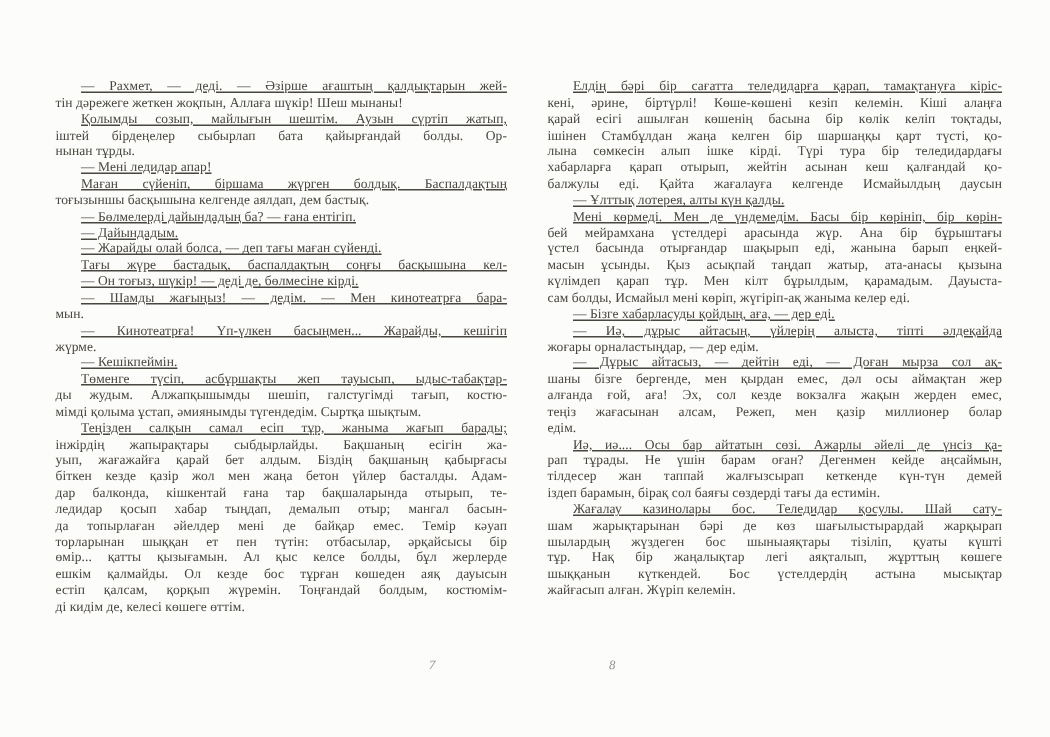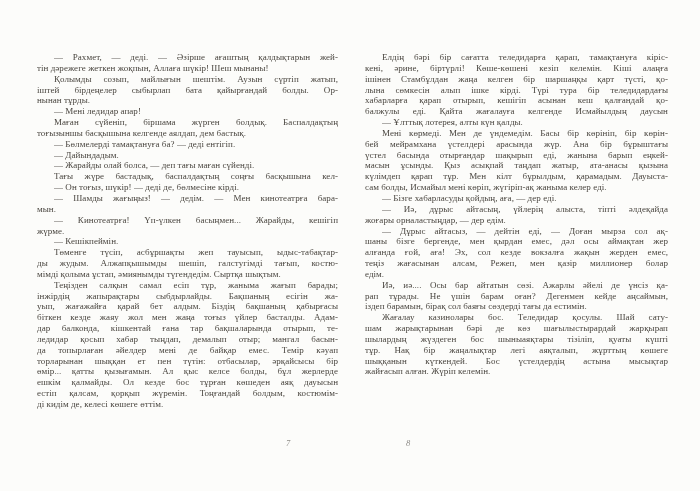--- a/index.html
+++ b/index.html
@@ -35,20 +35,21 @@
     width: 303px;
   }
   .line {
     text-align: justify;
     text-align-last: justify;
     white-space: normal;
     overflow: visible;
   }
   .line.first {
     text-indent: 17px;
+    text-decoration: underline;
   }
   .line.last {
     text-align-last: left;
   }
   .folio {
     position: absolute;
     top: 438px;
     color: #8f8d89;
     font-size: 8.5px;
     font-style: italic;
@@ -67,71 +68,73 @@
 
   <div class="page-text left">
       <div class="line first">— Рахмет, — деді. — Әзірше ағаштың қалдықтарын жей-</div>
       <div class="line last">тін дәрежеге жеткен жоқпын, Аллаға шүкір! Шеш мынаны!</div>
       <div class="line first">Қолымды созып, майлығын шештім. Аузын сүртіп жатып,</div>
       <div class="line">іштей бірдеңелер сыбырлап бата қайырғандай болды. Ор-</div>
       <div class="line last">нынан тұрды.</div>
       <div class="line first last">— Мені ледидар апар!</div>
       <div class="line first">Маған сүйеніп, біршама жүрген болдық. Баспалдақтың</div>
       <div class="line last">тоғызыншы басқышына келгенде аялдап, дем бастық.</div>
-      <div class="line first last">— Бөлмелерді тамақтануға ба? — деді ентігіп.</div>
+      <div class="line first last">— Бөлмелерді дайындадың ба? — ғана ентігіп.</div>
       <div class="line first last">— Дайындадым.</div>
       <div class="line first last">— Жарайды олай болса, — деп тағы маған сүйенді.</div>
       <div class="line first">Тағы жүре бастадық, баспалдақтың соңғы басқышына кел-</div>
       <div class="line first last">— Он тоғыз, шүкір! — деді де, бөлмесіне кірді.</div>
       <div class="line first">— Шамды жағыңыз! — дедім. — Мен кинотеатрға бара-</div>
       <div class="line last">мын.</div>
       <div class="line first">— Кинотеатрға! Үп-үлкен басыңмен... Жарайды, кешігіп</div>
       <div class="line last">жүрме.</div>
       <div class="line first last">— Кешікпеймін.</div>
       <div class="line first">Төменге түсіп, асбұршақты жеп тауысып, ыдыс-табақтар-</div>
       <div class="line">ды жудым. Алжапқышымды шешіп, галстугімді тағып, костю-</div>
       <div class="line last">мімді қолыма ұстап, әмиянымды түгендедім. Сыртқа шықтым.</div>
       <div class="line first">Теңізден салқын самал есіп тұр, жаныма жағып барады;</div>
       <div class="line">інжірдің жапырақтары сыбдырлайды. Бақшаның есігін жа-</div>
       <div class="line">уып, жағажайға қарай бет алдым. Біздің бақшаның қабырғасы</div>
-      <div class="line">біткен кезде жаяу жол мен жаңа тоғыз үйлер басталды. Адам-</div>
+      <div class="line">біткен кезде қазір жол мен жаңа бетон үйлер басталды. Адам-</div>
       <div class="line">дар балконда, кішкентай ғана тар бақшаларында отырып, те-</div>
       <div class="line">ледидар қосып хабар тыңдап, демалып отыр; мангал басын-</div>
       <div class="line">да топырлаған әйелдер мені де байқар емес. Темір кәуап</div>
       <div class="line">торларынан шыққан ет пен түтін: отбасылар, әрқайсысы бір</div>
       <div class="line">өмір... қатты қызығамын. Ал қыс келсе болды, бұл жерлерде</div>
       <div class="line">ешкім қалмайды. Ол кезде бос тұрған көшеден аяқ дауысын</div>
       <div class="line">естіп қалсам, қорқып жүремін. Тоңғандай болдым, костюмім-</div>
       <div class="line last">ді кидім де, келесі көшеге өттім.</div>
     </div>
 
   <div class="page-text right">
       <div class="line first">Елдің бәрі бір сағатта теледидарға қарап, тамақтануға кіріс-</div>
       <div class="line">кені, әрине, біртүрлі! Көше-көшені кезіп келемін. Кіші алаңға</div>
+      <div class="line">қарай есігі ашылған көшенің басына бір көлік келіп тоқтады,</div>
       <div class="line">ішінен Стамбұлдан жаңа келген бір шаршаңқы қарт түсті, қо-</div>
       <div class="line">лына сөмкесін алып ішке кірді. Түрі тура бір теледидардағы</div>
-      <div class="line">хабарларға қарап отырып, кешігіп асынан кеш қалғандай қо-</div>
+      <div class="line">хабарларға қарап отырып, жейтін асынан кеш қалғандай қо-</div>
       <div class="line">балжулы еді. Қайта жағалауға келгенде Исмайылдың даусын</div>
       <div class="line first last">— Ұлттық лотерея, алты күн қалды.</div>
       <div class="line first">Мені көрмеді. Мен де үндемедім. Басы бір көрініп, бір көрін-</div>
       <div class="line">бей мейрамхана үстелдері арасында жүр. Ана бір бұрыштағы</div>
       <div class="line">үстел басында отырғандар шақырып еді, жанына барып еңкей-</div>
       <div class="line">масын ұсынды. Қыз асықпай таңдап жатыр, ата-анасы қызына</div>
       <div class="line">күлімдеп қарап тұр. Мен кілт бұрылдым, қарамадым. Дауыста-</div>
       <div class="line last">сам болды, Исмайыл мені көріп, жүгіріп-ақ жаныма келер еді.</div>
       <div class="line first last">— Бізге хабарласуды қойдың, аға, — дер еді.</div>
       <div class="line first">— Иә, дұрыс айтасың, үйлерің алыста, тіпті әлдеқайда</div>
       <div class="line last">жоғары орналастыңдар, — дер едім.</div>
       <div class="line first">— Дұрыс айтасыз, — дейтін еді, — Доған мырза сол ақ-</div>
       <div class="line">шаны бізге бергенде, мен қырдан емес, дәл осы аймақтан жер</div>
       <div class="line">алғанда ғой, аға! Эх, сол кезде вокзалға жақын жерден емес,</div>
       <div class="line">теңіз жағасынан алсам, Режеп, мен қазір миллионер болар</div>
       <div class="line last">едім.</div>
       <div class="line first">Иә, иә.... Осы бар айтатын сөзі. Ажарлы әйелі де үнсіз қа-</div>
       <div class="line">рап тұрады. Не үшін барам оған? Дегенмен кейде аңсаймын,</div>
+      <div class="line">тілдесер жан таппай жалғызсырап кеткенде күн-түн демей</div>
       <div class="line last">іздеп барамын, бірақ сол баяғы сөздерді тағы да естимін.</div>
       <div class="line first">Жағалау казинолары бос. Теледидар қосулы. Шай сату-</div>
       <div class="line">шам жарықтарынан бәрі де көз шағылыстырардай жарқырап</div>
       <div class="line">шылардың жүздеген бос шыныаяқтары тізіліп, қуаты күшті</div>
       <div class="line">тұр. Нақ бір жаңалықтар легі аяқталып, жұрттың көшеге</div>
       <div class="line">шыққанын күткендей. Бос үстелдердің астына мысықтар</div>
       <div class="line last">жайғасып алған. Жүріп келемін.</div>
     </div>
 
   <div class="folio left">7</div>

